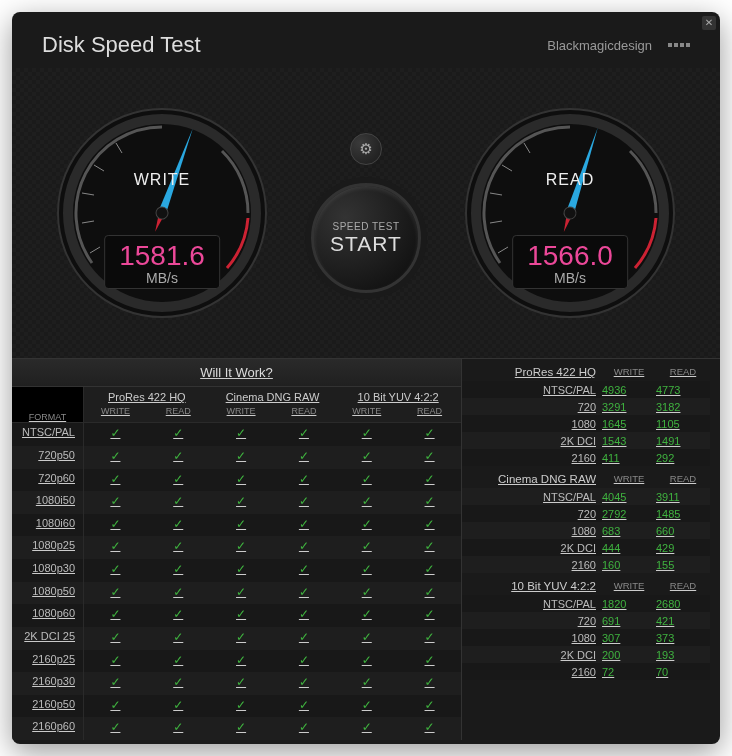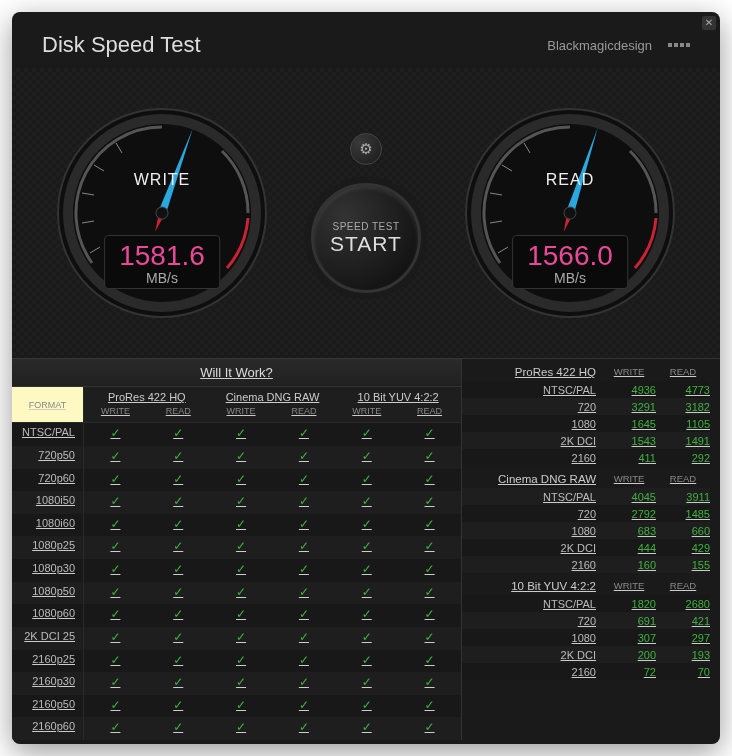--- a/index.html
+++ b/index.html
@@ -163,25 +163,25 @@
   }
   .left-grid {
     display: grid;
     grid-template-columns: 72px repeat(6, 1fr);
     font-size: 11px;
     flex: 1;
   }
   .format-hdr {
     grid-column: 1;
     grid-row: 1 / span 2;
-    background: #fef9c3;
+    background: #000000;
     color: #888;
     font-size: 9px;
     display:flex;align-items:flex-end;justify-content:center;
-    padding-bottom:12px;
+    padding-bottom:0;
     border-right:1px solid #2a2a2a;
     border-bottom:1px solid #2a2a2a;
   }
   .codec-hdr {
     text-align: center;
     font-size: 11px;
     color: #ccc;
     padding: 4px 0 0 0;
     background:#1e1e1e;
   }
@@ -209,21 +209,21 @@
     display: grid;
     grid-template-columns: 1fr 54px 54px;
     font-size: 11px;
     padding: 0 10px 0 0;
   }
   .fast-codec-hdr {
     color:#ccc; text-align:right; padding:7px 6px 3px 0; font-size:11.5px;
   }
   .fast-wr-hdr { color:#888; font-size:9.5px; text-align:center; padding:7px 0 3px;}
   .fast-row-label { text-align:right; color:#bbb; padding:2.5px 6px 2.5px 0;}
-  .fast-val { text-align:right; color:#3fb23f; padding:2.5px 0;}
+  .fast-val { text-align:left; color:#3fb23f; padding:2.5px 0;}
   .stripe-odd { background: #1e1e1e; }
   .stripe-even { background: #181818; }
 </style>
 </head>
 <body>
 
 <div class="window">
   <div class="close-btn">✕</div>
 
   <div class="header">
@@ -465,21 +465,21 @@
           <div class="fast-wr-hdr">WRITE</div>
           <div class="fast-wr-hdr">READ</div>
           <div class="fast-row-label stripe-even">NTSC/PAL</div>
           <div class="fast-val stripe-even">1820</div>
           <div class="fast-val stripe-even">2680</div>
           <div class="fast-row-label stripe-odd">720</div>
           <div class="fast-val stripe-odd">691</div>
           <div class="fast-val stripe-odd">421</div>
           <div class="fast-row-label stripe-even">1080</div>
           <div class="fast-val stripe-even">307</div>
-          <div class="fast-val stripe-even">297</div>
+          <div class="fast-val stripe-even">373</div>
           <div class="fast-row-label stripe-odd">2K DCI</div>
           <div class="fast-val stripe-odd">200</div>
           <div class="fast-val stripe-odd">193</div>
           <div class="fast-row-label stripe-even">2160</div>
           <div class="fast-val stripe-even">72</div>
           <div class="fast-val stripe-even">70</div>
         </div>
     </div>
   </div>
 </div>

